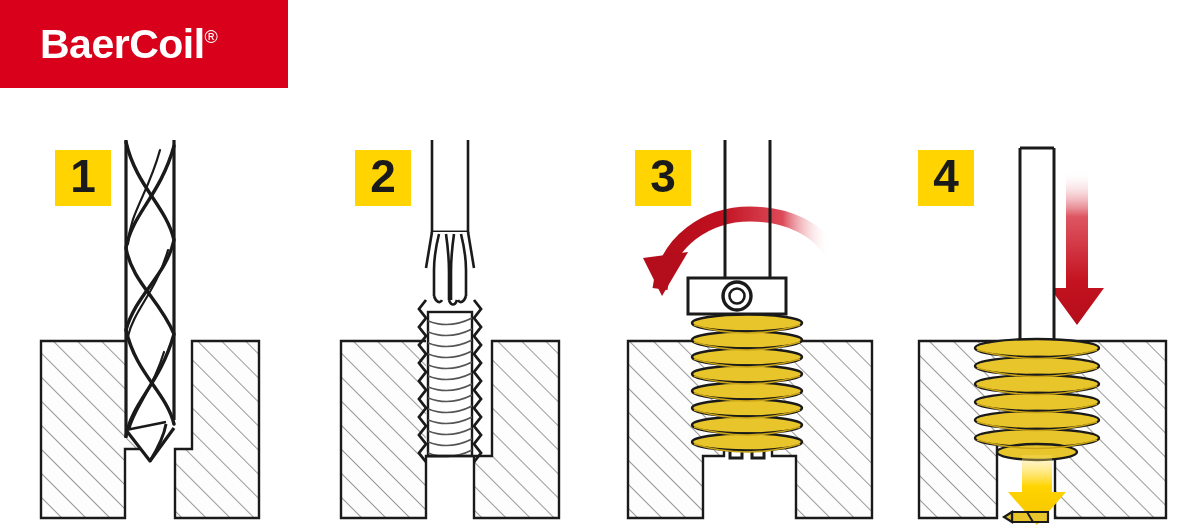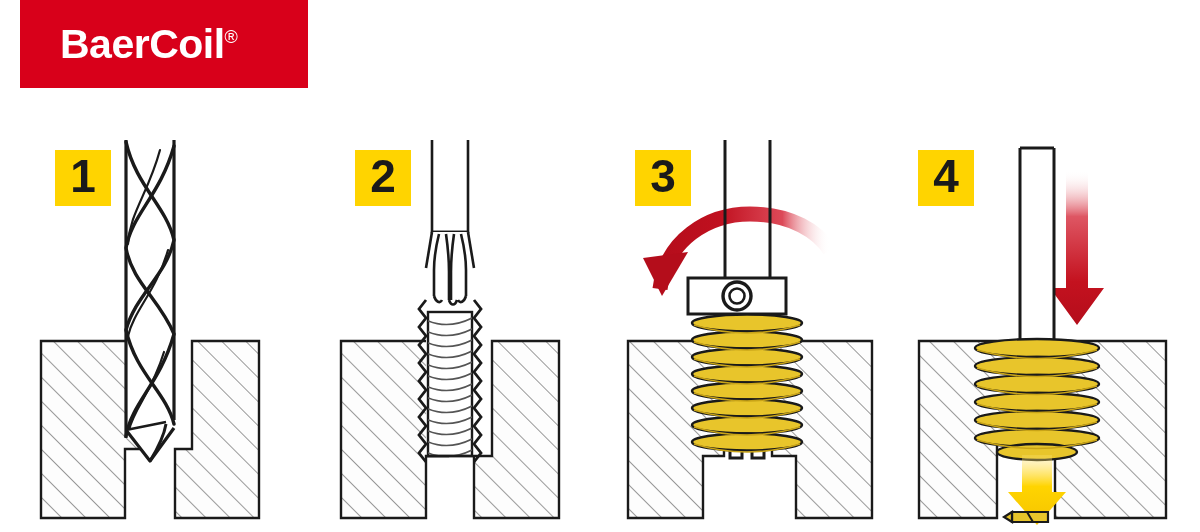--- a/index.html
+++ b/index.html
@@ -1,21 +1,21 @@
 <!DOCTYPE html>
 <html><head>
 <meta charset="utf-8">
 <style>
   html,body{margin:0;padding:0;background:#ffffff;}
   body{width:1200px;height:532px;position:relative;overflow:hidden;
        font-family:"Liberation Sans","DejaVu Sans",sans-serif;}
 
   #logo-banner{
     position:absolute;left:0;top:0;width:288px;height:88px;
-    background:#d8001a;display:flex;align-items:center;margin-left:20px;
+    background:#d8001a;display:flex;align-items:center;
   }
   #logo-text{
     color:#ffffff;font-size:41px;font-weight:bold;letter-spacing:-0.5px;
     margin-left:40px;line-height:1;white-space:nowrap;
   }
   #logo-text .reg{font-size:18px;vertical-align:super;font-weight:normal;}
 
   .step{position:absolute;top:0;height:532px;}
   #step-1{left:0;width:300px;}
   #step-2{left:300px;width:300px;}

